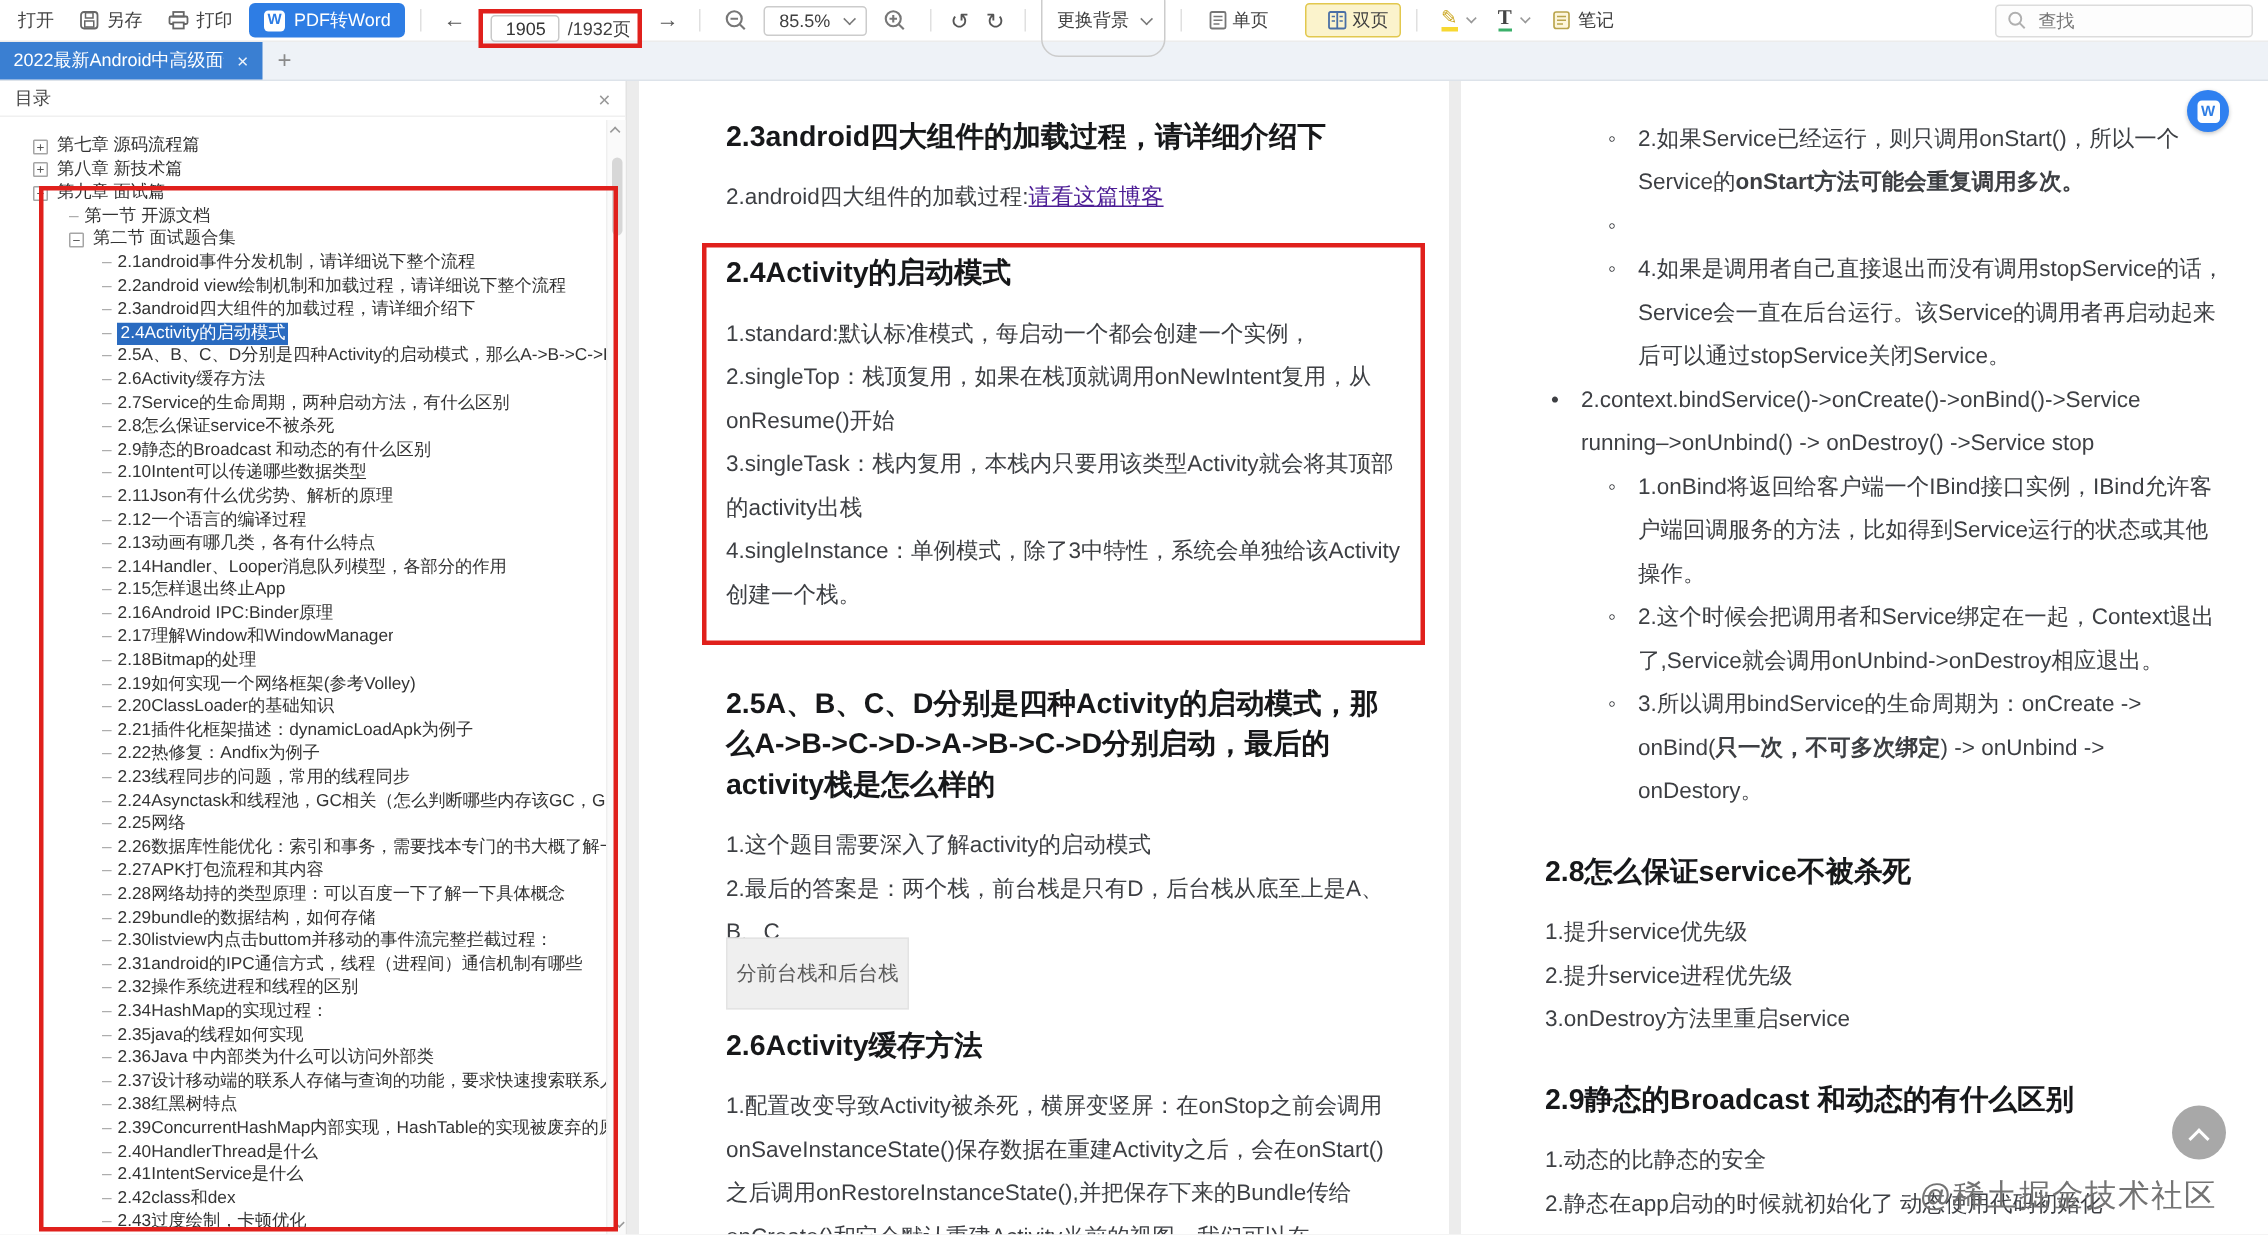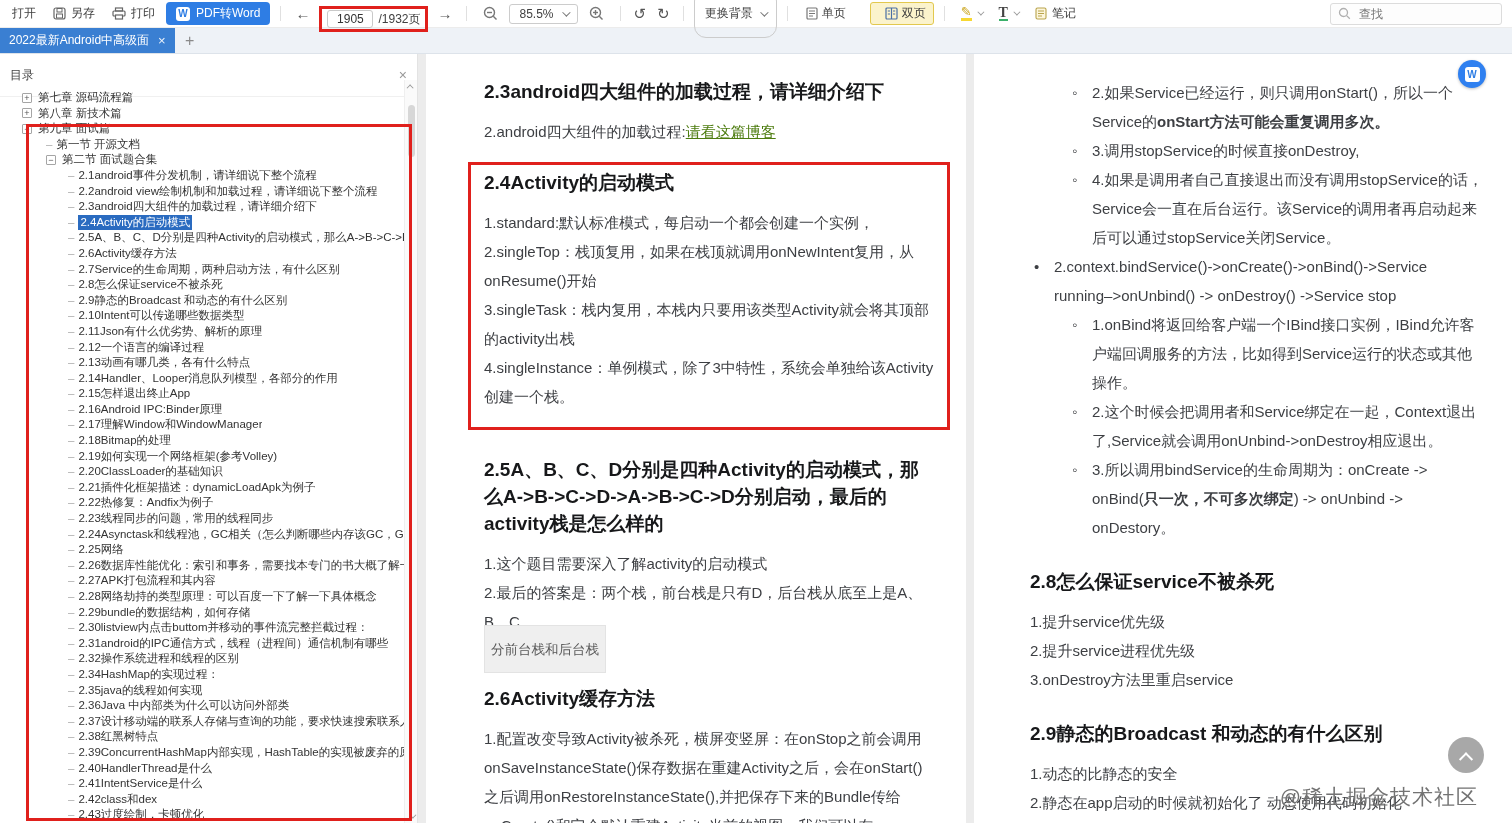--- a/index.html
+++ b/index.html
@@ -41,21 +41,21 @@
   
   .tabbar{height:26px;background:#eef2f7;display:flex;align-items:stretch;border-bottom:1px solid #dde3ea;}
   .tab{background:#3a7fd2;color:#fff;font-size:12px;display:flex;align-items:center;padding:0 9px;gap:9px;max-width:178px;cursor:pointer;}
   .tab-title{white-space:nowrap;overflow:hidden;max-width:140px;}
   .tab-close{font-size:13px;opacity:.9;cursor:pointer;}
   .newtab{width:30px;display:flex;align-items:center;justify-content:center;color:#8a8a8a;font-size:16px;cursor:pointer;}
   
   .content{display:flex;height:769px;}
   
   .sidebar{width:418px;flex:none;position:relative;background:#fff;border-right:1px solid #e3e3e3;}
-  .side-head{height:43px;display:flex;align-items:center;justify-content:space-between;padding:0 10px;font-size:12px;color:#444;border-bottom:1px solid #f0f0f0;}
+  .side-head{height:24px;display:flex;align-items:center;justify-content:space-between;padding:0 10px;font-size:12px;color:#444;border-bottom:1px solid #f0f0f0;}
   .side-close{color:#999;font-size:14px;cursor:pointer;}
   .toc{position:absolute;top:26px;bottom:0;left:0;right:13px;overflow:hidden;padding-top:10px;font-size:11.5px;color:#333;}
   .toc-row{height:15.6px;line-height:15.6px;display:flex;align-items:center;white-space:nowrap;overflow:hidden;cursor:pointer;}
   .lvl1{padding-left:22px;}
   .lvl2{padding-left:46px;}
   .lvl3{padding-left:68px;}
   .expander{width:10px;height:10px;border:1px solid #a5a5a5;font-size:9px;line-height:8px;text-align:center;color:#555;margin-right:6px;background:#fff;flex:none;border-radius:1px;}
   .tick{color:#aaa;margin-right:4px;flex:none;}
   .toc-label{overflow:hidden;}
   .selected-label{background:#2a6bc0;color:#fff;padding:0 2px;}
@@ -68,21 +68,21 @@
   .main{flex:1;background:#ececec;display:flex;gap:8px;padding-left:8px;position:relative;overflow:hidden;}
   .page{background:#fff;height:100%;overflow:hidden;position:relative;}
   .page-left{width:540px;flex:none;padding:20px 32px 0 58px;}
   .page-right{flex:1;padding:24px 28px 0 56px;}
   h2{font-size:19px;font-weight:700;color:#17181a;margin:26px 0 12px;line-height:27px;}
   .page-left h2:first-child{margin-top:4px;}
   .para{margin:4px 0;}
   .pline{font-size:15px;line-height:29px;color:#3d3f43;}
   .codeline{margin:2px 0 6px;}
   .inline-code{font-family:"DejaVu Serif","Liberation Serif",serif;font-size:13.5px;color:#5a5a5a;background:#efefef;border:1px solid #e3e3e3;padding:15px 6px;}
-  .doclink{color:#4d7c0f;text-decoration:underline;}
+  .doclink{color:#4c1d95;text-decoration:underline;}
   .bold{font-weight:700;}
   .red-outline{border:3px solid #e0201c;margin:16px -16px 12px -16px;padding:0 13px 12px 13px;}
   .red-outline h2{margin-top:12px;}
   .li{display:flex;font-size:15px;line-height:29px;color:#3d3f43;}
   .li .marker{flex:none;width:20px;text-align:left;}
   .li .marker.disc{font-size:15px;}
   .li .marker.circle{font-size:15px;color:#3d3f43;}
   .ind1{padding-left:4px;}
   .ind2{padding-left:42px;}
   .li-text{flex:1;min-width:0;}
@@ -446,21 +446,20 @@
           <div class="pline"><span>1.配置改变导致Activity被杀死，横屏变竖屏：在onStop之前会调用onSaveInstanceState()保存数据在重建Activity之后，会在onStart()之后调用onRestoreInstanceState(),并把保存下来的Bundle传给onCreate()和它会默认重建Activity当前的视图，我们可以在onCreate()中，回复自己的数据。</span></div>
         </div>
       </div>
     <div class="page page-right" id="doc-right">
         <div class="li ind2">
           <span class="marker circle">◦</span>
           <span class="li-text"><span>2.如果Service已经运行，则只调用onStart()，所以一个Service的</span><span class="bold">onStart方法可能会重复调用多次。</span></span>
         </div>
         <div class="li ind2">
           <span class="marker circle">◦</span>
-          <span class="li-text"><span>3.调用stopService的时候直接onDestroy,</span></span>
         </div>
         <div class="li ind2">
           <span class="marker circle">◦</span>
           <span class="li-text"><span>4.如果是调用者自己直接退出而没有调用stopService的话，Service会一直在后台运行。该Service的调用者再启动起来后可以通过stopService关闭Service。</span></span>
         </div>
         <div class="li ind1">
           <span class="marker disc">•</span>
           <span class="li-text"><span>2.context.bindService()-&gt;onCreate()-&gt;onBind()-&gt;Service running–&gt;onUnbind() -&gt; onDestroy() -&gt;Service stop</span></span>
         </div>
         <div class="li ind2">

